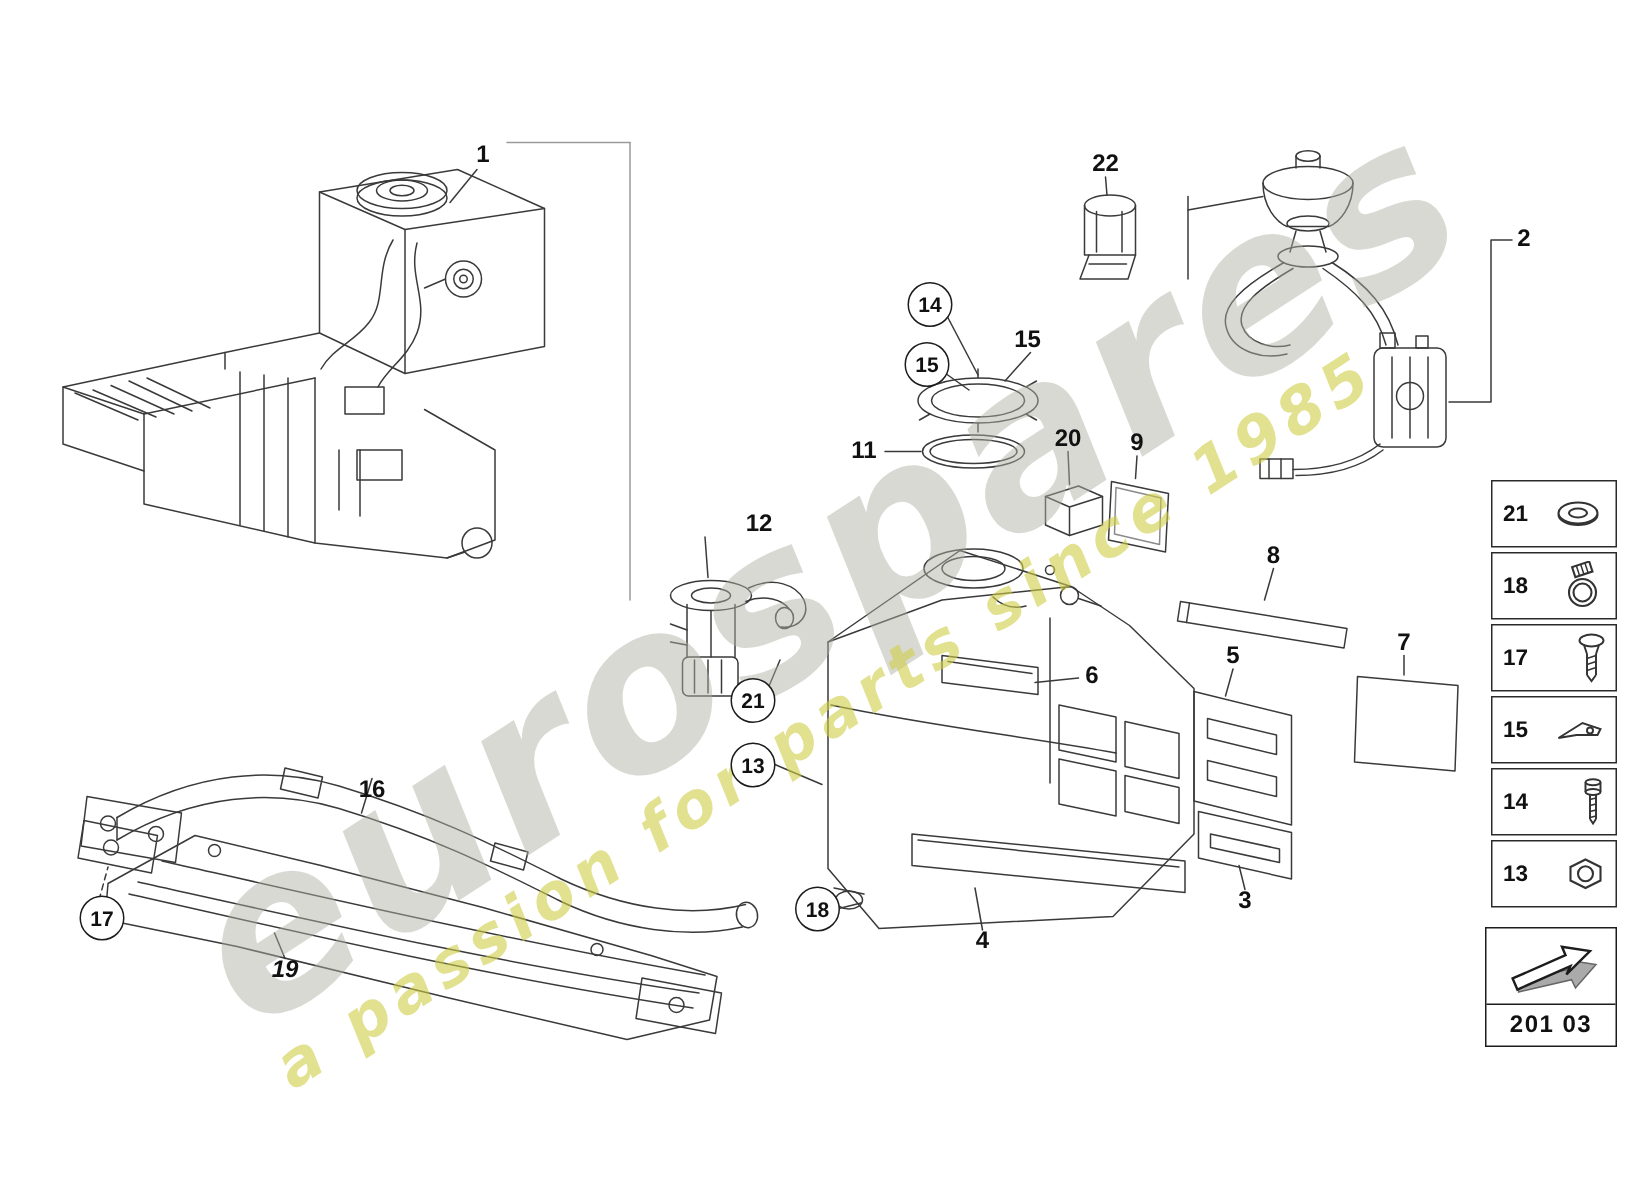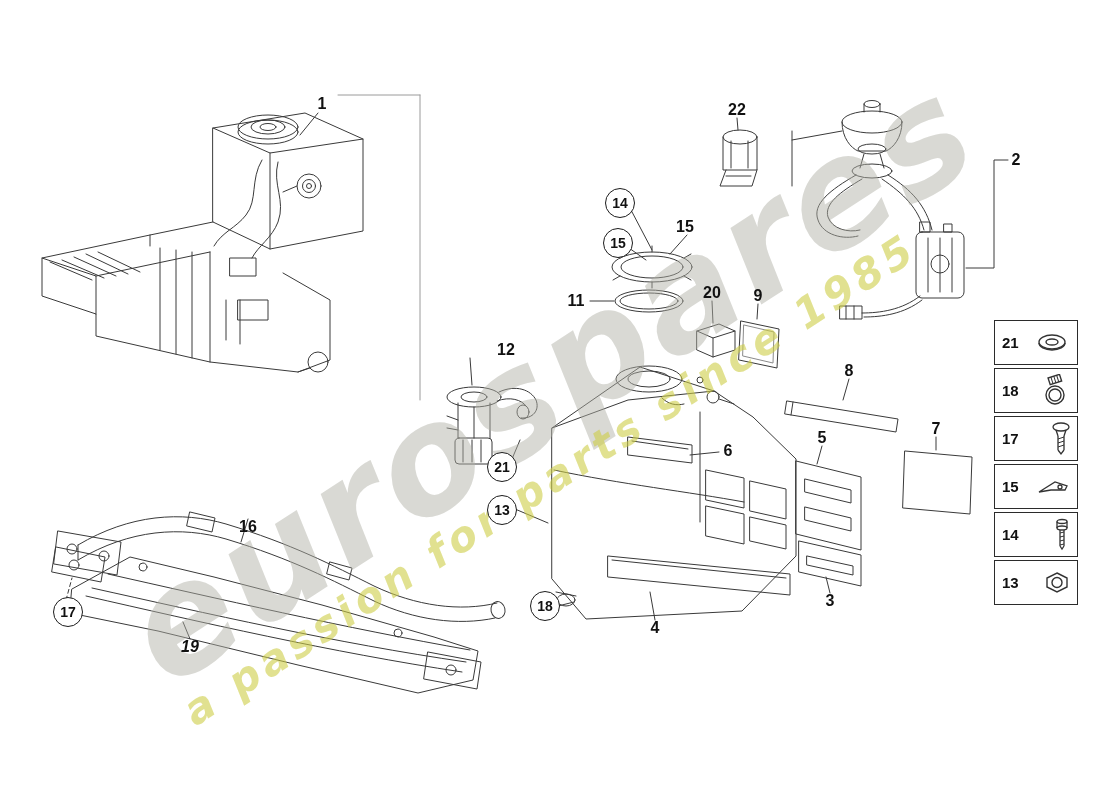--- a/index.html
+++ b/index.html
@@ -324,14 +324,23 @@
       <span class="num">13</span>
       <svg width="26" height="24" viewBox="0 0 26 24">
         <g stroke="#333" fill="none" stroke-width="1.4">
           <path d="M13,2 L23,7 L23,16 L13,21 L3,16 L3,7 Z"></path>
           <circle cx="13" cy="11.5" r="5"></circle>
         </g>
       </svg>
     </div>
   </div>
 
+  <div id="pagecode">
+    <div class="arrow-cell">
+      <svg width="64" height="44" viewBox="0 0 64 44">
+        <polygon points="9.4,34.3 44.7,26.1 47.3,31.6 61,16 42.3,13.2 44.7,18.8 9.4,27" fill="#aaaaaa" stroke="#666" stroke-width="1" transform="translate(1,5)"></polygon>
+        <polygon points="6.4,30.3 41.7,14.8 39.3,9.2 58,12 42.3,27.6 44.9,22.1 9.6,37.7" fill="#ffffff" stroke="#1c1c1c" stroke-width="1.6"></polygon>
+      </svg>
+    </div>
+    <div class="code-cell">201 03</div>
+  </div>
 
 </div>
 
 </body></html>

